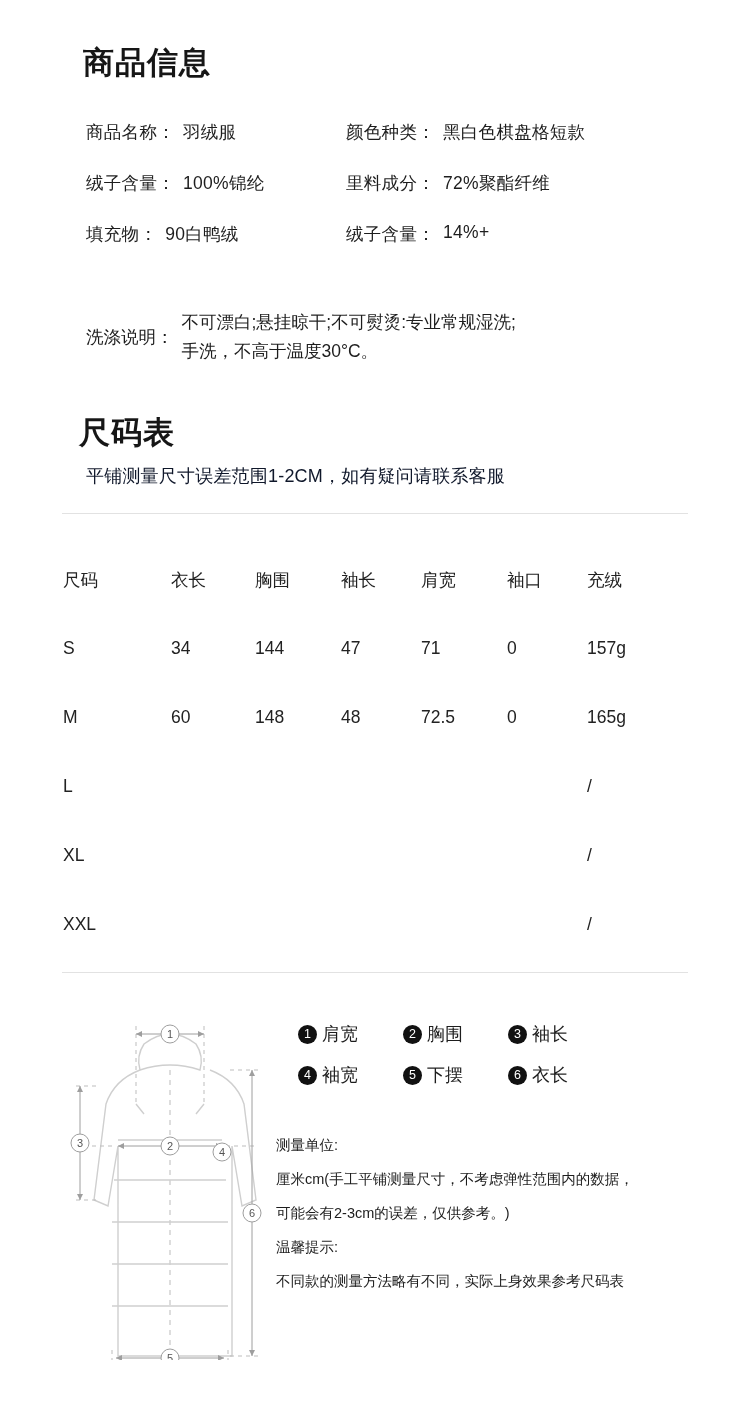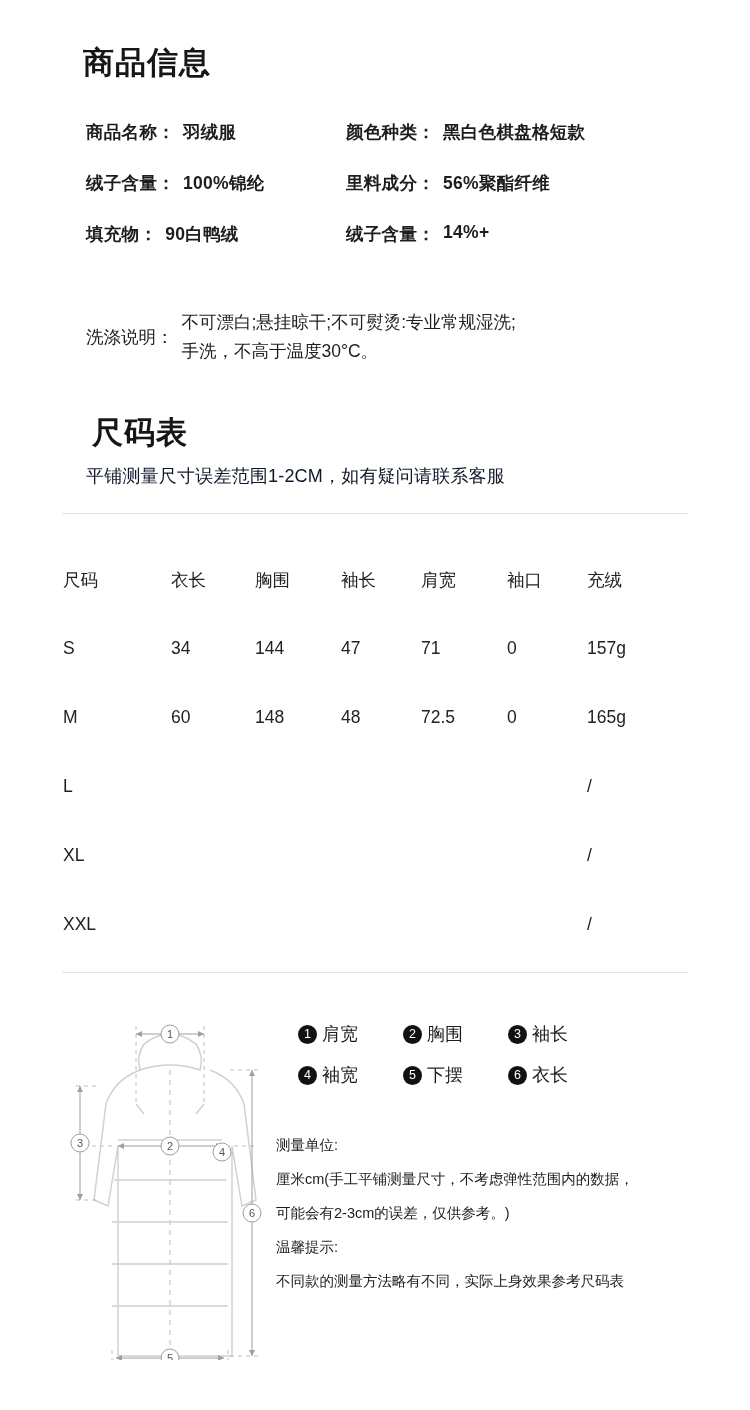--- a/index.html
+++ b/index.html
@@ -37,21 +37,20 @@
   }
   .info-grid {
     position: absolute;
     left: 86px;
     top: 120px;
     width: 580px;
   }
   .info-row {
     display: flex;
     margin-bottom: 27px;
-    font-weight: bold;
   }
   .info-cell {
     display: flex;
     font-size: 17.5px;
     color: #1d1d1d;
     letter-spacing: 0.3px;
   }
   .info-cell.left { width: 260px; }
   .info-label { white-space: nowrap; }
   .info-value { white-space: nowrap; margin-left: 8px; }
@@ -66,21 +65,21 @@
     color: #1d1d1d;
     display: flex;
     align-items: center;
   }
   .wash-label { white-space: nowrap; }
   .wash-body { margin-left: 8px; }
 
   
   #size-title {
     position: absolute;
-    left: 92px;
+    left: 79px;
     top: 412px;
   }
   .size-note {
     position: absolute;
     left: 86px;
     top: 464px;
     font-size: 18px;
     color: #0f172a;
     letter-spacing: 0.2px;
   }
@@ -189,21 +188,21 @@
         <span class="info-value">黑白色棋盘格短款</span>
       </div>
     </div>
     <div class="info-row">
       <div class="info-cell left">
         <span class="info-label">绒子含量：</span>
         <span class="info-value">100%锦纶</span>
       </div>
       <div class="info-cell">
         <span class="info-label">里料成分：</span>
-        <span class="info-value">56%聚酯纤维</span>
+        <span class="info-value">72%聚酯纤维</span>
       </div>
     </div>
     <div class="info-row">
       <div class="info-cell left">
         <span class="info-label">填充物：</span>
         <span class="info-value">90白鸭绒</span>
       </div>
       <div class="info-cell">
         <span class="info-label">绒子含量：</span>
         <span class="info-value">14%+</span>

